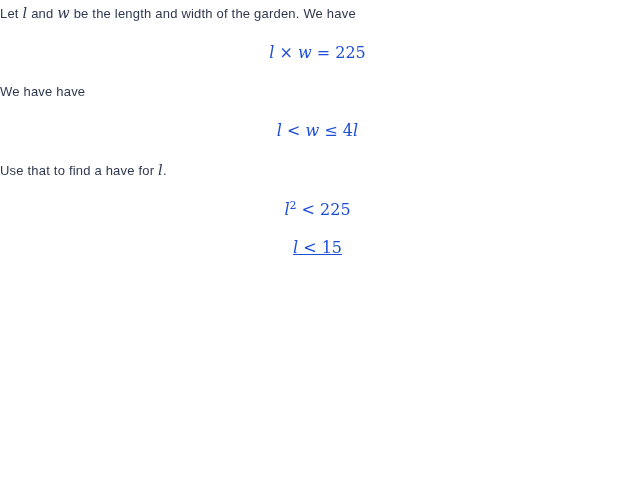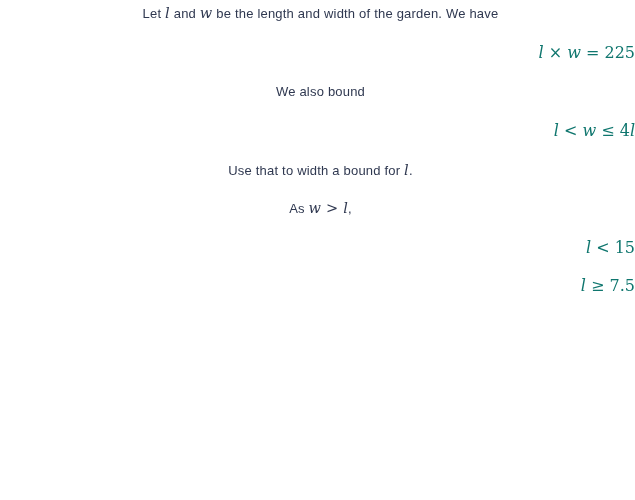--- a/index.html
+++ b/index.html
@@ -16,34 +16,34 @@
   }
   main {
     width: 100%;
   }
   .para {
     font-family: "Liberation Sans", sans-serif;
     font-size: 13px;
     line-height: 16px;
     letter-spacing: 0.2px;
     color: #2f3850;
-    padding-left: 6px;
+    padding-left: 0;
     margin: 0 0 21px 0;
-    text-align: center;
   }
   .eq {
     font-family: "DejaVu Serif", serif;
     font-size: 16px;
     line-height: 20px;
-    color: #0f766e;
-    text-align: right;
+    color: #1d4ed8;
+    text-align: center;
     margin: 4px 0 21px 0;
   }
   .eq + .eq {
     margin-top: -3px;
+    text-decoration: underline;
   }
   .seg-math {
     font-family: "DejaVu Serif", serif;
     font-style: italic;
   }
   .seg-rm {
     font-family: "DejaVu Serif", serif;
     font-style: normal;
   }
   .para .seg-math,
@@ -57,20 +57,19 @@
     line-height: 0;
   }
 </style>
 </head>
 <body>
 
 <main>
   <div id="blocks">
       <div class="para"><span class="seg-text">Let </span><span class="seg-math">l</span><span class="seg-text"> and </span><span class="seg-math">w</span><span class="seg-text"> be the length and width of the garden. We have</span></div>
       <div class="eq"><span class="seg-math">l</span><span class="seg-rm"> × </span><span class="seg-math">w</span><span class="seg-rm"> = 225</span></div>
-      <div class="para"><span class="seg-text">We also bound</span></div>
+      <div class="para"><span class="seg-text">We have have</span></div>
       <div class="eq"><span class="seg-math">l</span><span class="seg-rm"> &lt; </span><span class="seg-math">w</span><span class="seg-rm"> ≤ 4</span><span class="seg-math">l</span></div>
-      <div class="para"><span class="seg-text">Use that to width a bound for </span><span class="seg-math">l</span><span class="seg-text">.</span></div>
-      <div class="para"><span class="seg-text">As </span><span class="seg-math">w</span><span class="seg-rm"> &gt; </span><span class="seg-math">l</span><span class="seg-text">,</span></div>
+      <div class="para"><span class="seg-text">Use that to find a have for </span><span class="seg-math">l</span><span class="seg-text">.</span></div>
+      <div class="eq"><span class="seg-math">l</span><sup class="seg-sup">2</sup><span class="seg-rm"> &lt; 225</span></div>
       <div class="eq"><span class="seg-math">l</span><span class="seg-rm"> &lt; 15</span></div>
-      <div class="eq"><span class="seg-math">l</span><span class="seg-rm"> ≥ 7.5</span></div>
     </div>
 </main>
 
 </body></html>

